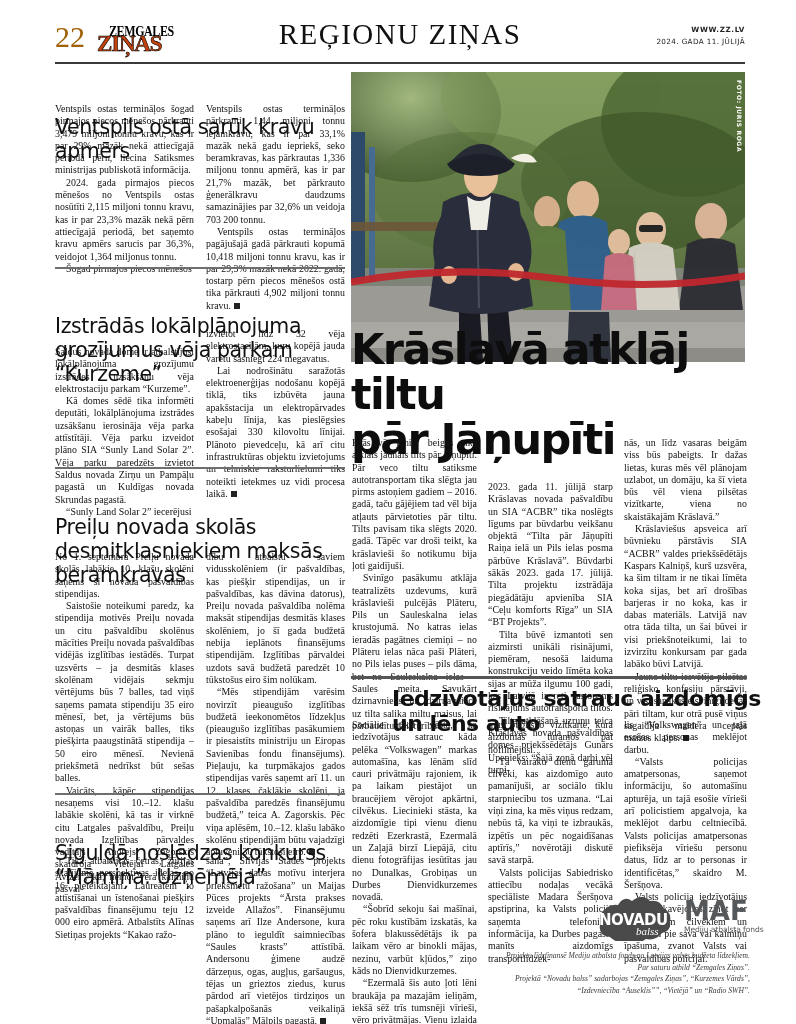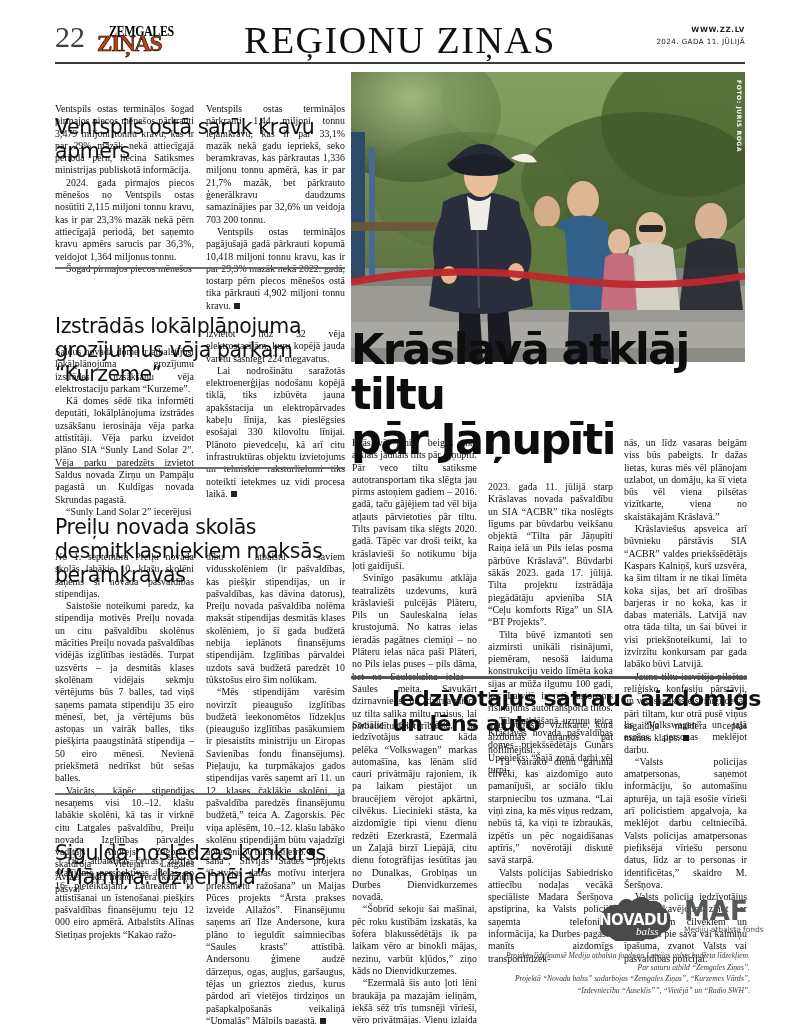--- a/index.html
+++ b/index.html
@@ -31,21 +31,21 @@
     height: 44px;
   }
   .folio {
     position: absolute;
     left: 0;
     top: 2px;
     font-family: "Liberation Serif", serif;
     font-size: 30px;
     font-weight: 400;
     letter-spacing: 0px;
-    color: #404040;
+    color: #a16207;
   }
   .logo-block {
     position: absolute;
     left: 42px;
     top: 6px;
     width: 72px;
     height: 32px;
   }
   .logo-zemgales {
     position: absolute;
@@ -72,21 +72,21 @@
     color: #c2410c;
     -webkit-text-stroke: 0.6px #000;
   }
   .masthead-title {
     position: absolute;
     left: 0;
     right: 0;
     top: 0px;
     text-align: center;
     font-family: "Liberation Serif", serif;
-    font-size: 38px;
+    font-size: 29px;
     letter-spacing: 1.5px;
     color: #111;
   }
   .masthead-right {
     position: absolute;
     right: 0;
     top: 6px;
     text-align: right;
     font-family: "DejaVu Sans", sans-serif;
     font-size: 7.2px;

